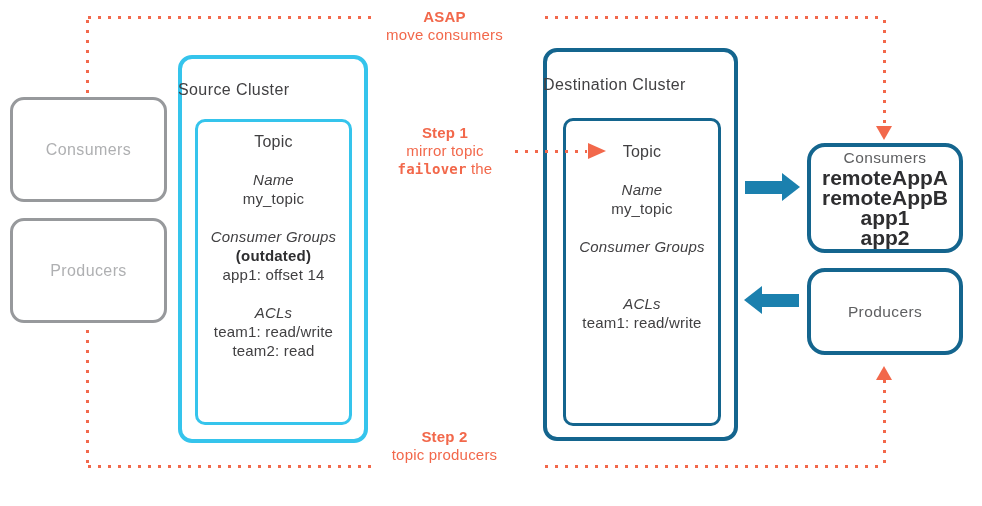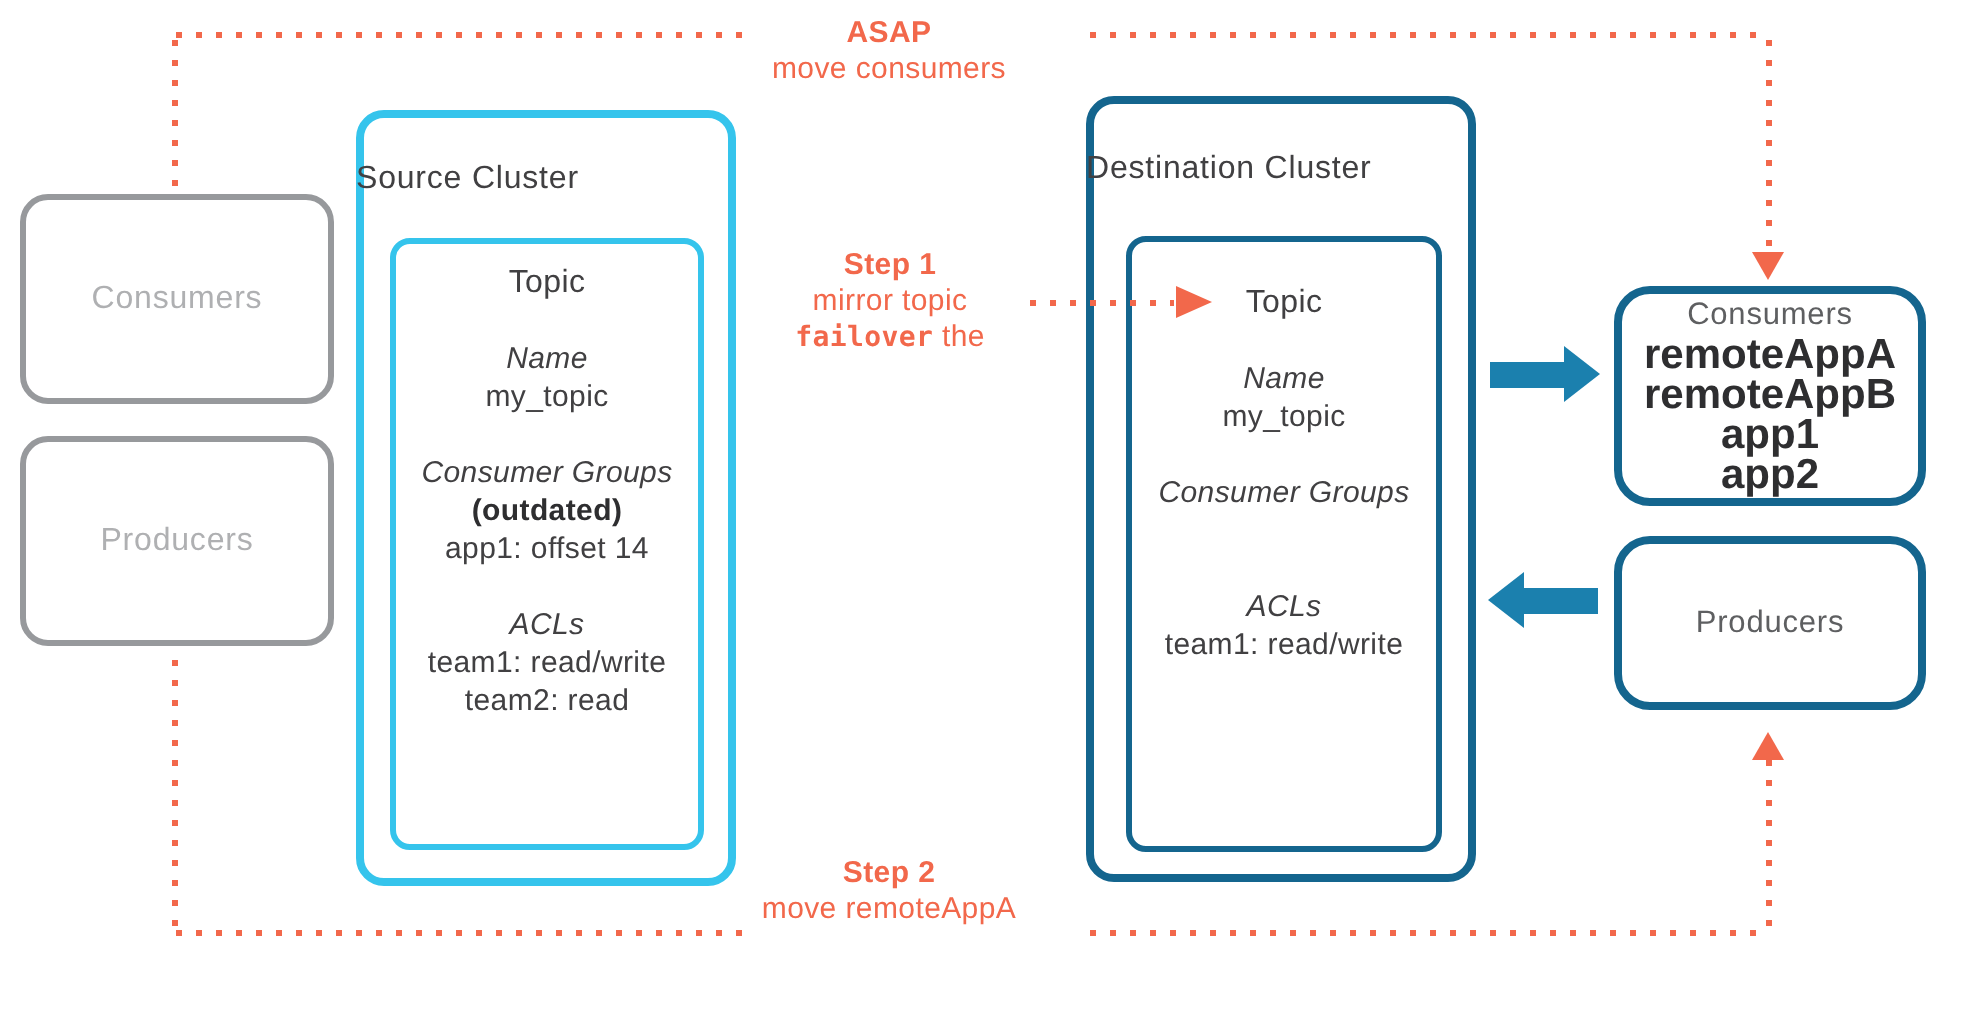--- a/index.html
+++ b/index.html
@@ -138,16 +138,16 @@
     <div class="t">ASAP</div>
     <div>move consumers</div>
   </div>
   <div class="note" style="left:380px;top:124px;width:130px">
     <div class="t">Step 1</div>
     <div>mirror topic</div>
     <div><span class="code">failover</span><span> the</span></div>
   </div>
   <div class="note" style="left:372px;top:428px;width:145px">
     <div class="t">Step 2</div>
-    <div>move remoteAppA</div>
+    <div>topic producers</div>
   </div>
 
 </div>
 
 </body></html>

